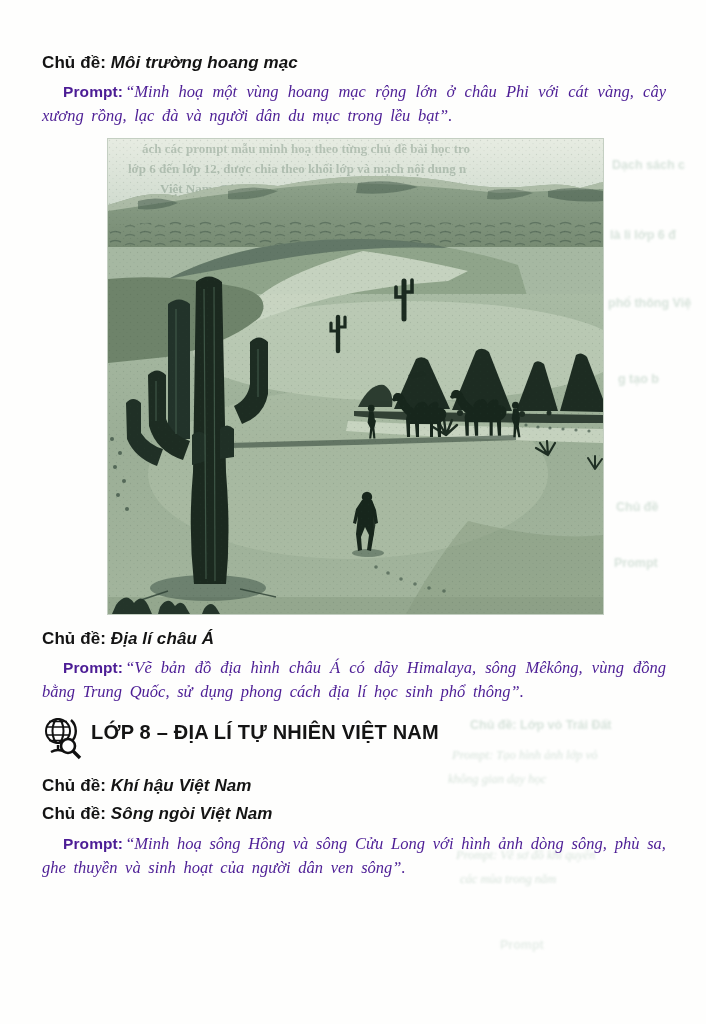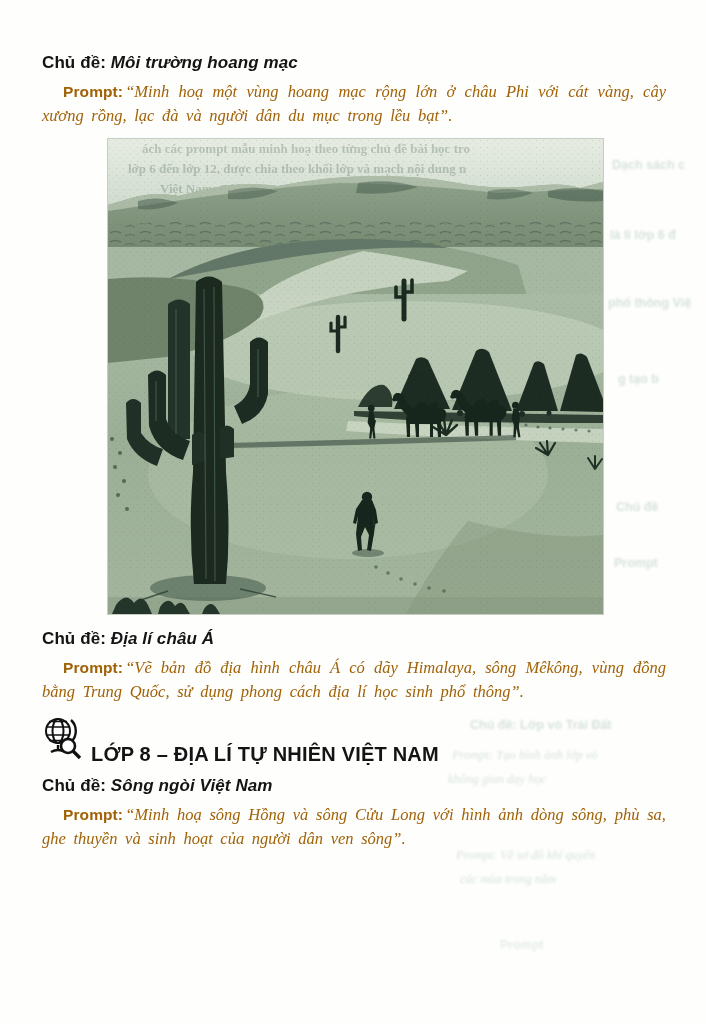--- a/index.html
+++ b/index.html
@@ -4,29 +4,29 @@
 <style>
   html,body{margin:0;padding:0;}
   body{background:#ffffff;font-family:"Liberation Sans",sans-serif;color:#141414;}
   .page{position:relative;width:706px;height:1024px;background:#fefefd;overflow:hidden;}
   .content{position:absolute;left:42px;top:52px;width:624px;}
 
   .chu-de{margin:0 0 7px 0;font-size:17px;font-weight:bold;line-height:1.25;letter-spacing:.1px;}
   .chu-de .topic{font-style:italic;}
   .prompt{margin:2px 0 11px 0;font-family:"Liberation Serif",serif;font-style:italic;
           font-size:16.5px;line-height:1.45;text-align:justify;text-indent:21px;
-          word-spacing:3.5px;color:#a16207;}
+          word-spacing:3.5px;color:#4c1d95;}
   .prompt .plabel{font-family:"Liberation Sans",sans-serif;font-style:normal;font-weight:bold;
           font-size:15.5px;word-spacing:0;letter-spacing:.1px;padding-right:2px;}
 
   .photo{margin:6px 0 14px 66px;width:495px;height:475px;position:relative;
          outline:1px solid #c4cfc2;}
   .photo svg{display:block;}
 
-  .grade{display:flex;align-items:flex-end;gap:9px;margin:4px 0 10px -2px;}
+  .grade{display:flex;align-items:flex-start;gap:9px;margin:4px 0 10px -2px;}
   .grade .gtxt{font-size:20px;font-weight:bold;letter-spacing:.2px;line-height:1.1;padding-top:6px;}
 
   
   .bleed{position:absolute;color:#9fbcaa;opacity:.42;filter:blur(1.3px);
          font-weight:bold;font-size:12.5px;pointer-events:none;white-space:nowrap;}
   .bleed.serif{font-family:"Liberation Serif",serif;font-style:italic;font-weight:normal;}
 </style>
 </head>
 <body>
 
@@ -260,18 +260,19 @@
             <path d="M18,30 L18,34 M11,37 q7,-4 14,0" stroke-width="2.4"></path>
             <circle cx="28" cy="31" r="7" fill="#ffffff" stroke-width="2.6"></circle>
             <line x1="33" y1="36" x2="40" y2="43" stroke-width="3.4"></line>
           </g>
         </svg>
       </span>
       <span class="gtxt">LỚP 8 – ĐỊA LÍ TỰ NHIÊN VIỆT NAM</span>
     </div>
 
 
+    <h3 class="chu-de"><span>Chủ đề:</span> <span class="topic">Khí hậu Việt Nam</span></h3>
 
     <h3 class="chu-de"><span>Chủ đề:</span> <span class="topic">Sông ngòi Việt Nam</span></h3>
     <p class="prompt"><span class="plabel">Prompt:</span><span>“Minh hoạ sông Hồng và sông Cửu Long với hình ảnh dòng sông, phù sa, ghe thuyền và sinh hoạt của người dân ven sông”.</span></p>
 
   </div>
 </div>
 
 </body></html>

